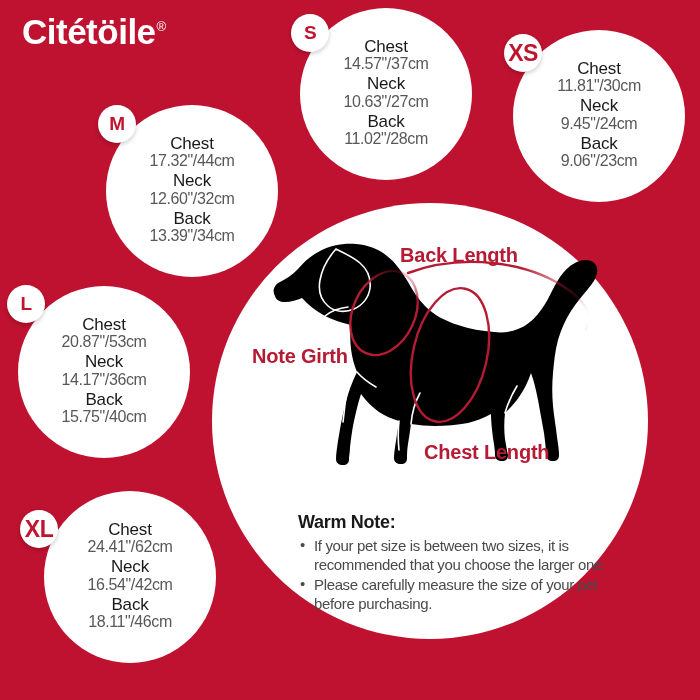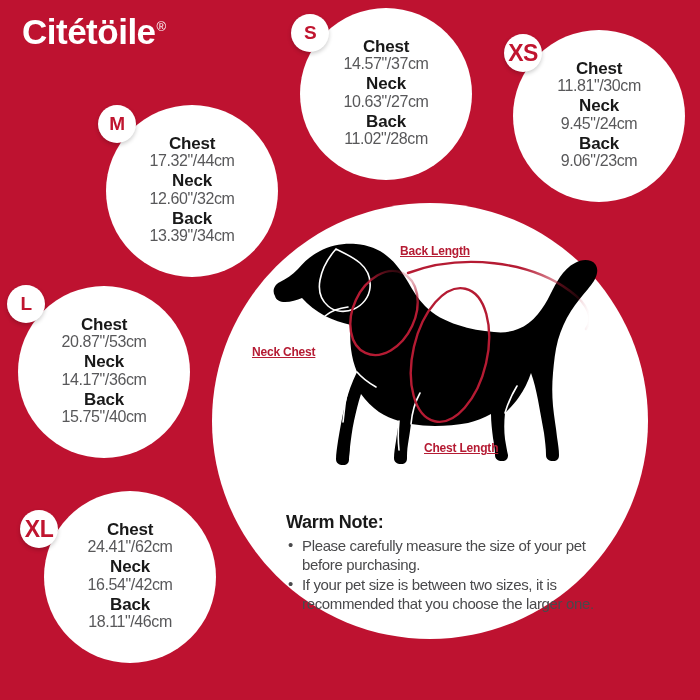--- a/index.html
+++ b/index.html
@@ -37,21 +37,21 @@
     border-radius:50%;
     box-sizing:border-box;
     display:flex;
     flex-direction:column;
     align-items:center;
     justify-content:center;
   }
   .bubble .row{ text-align:center; line-height:1.02; }
   .bubble .k{
     display:block;
-    font-weight:bold;
+    font-weight:normal;
     color:#191919;
     font-size:17px;
     letter-spacing:-0.2px;
   }
   .bubble .v{
     display:block;
     color:#58585a;
     font-size:16px;
     letter-spacing:-0.4px;
     margin-top:1px;
@@ -81,21 +81,21 @@
     background:#ffffff;
     border-radius:50%;
     z-index:1;
   }
 
   #dog-wrap{
     position:absolute;left:212px;top:203px;width:436px;height:300px;z-index:3;
   }
   #note{
     position:absolute;
-    left:286px;top:512px;
+    left:298px;top:512px;
     width:330px;
     z-index:3;
   }
   #note .note-title{
     font-size:18px;font-weight:bold;color:#191919;
     margin:0 0 4px 0;letter-spacing:-0.3px;
   }
   #note ul{ margin:0;padding:0 0 0 16px; list-style:none;}
   #note li{
     position:relative;
@@ -108,25 +108,24 @@
   #note li:before{
     content:"\2022";
     position:absolute;left:-14px;top:-1px;
     font-size:15px;color:#4a4a4c;
   }
 
   .lbl{
     position:absolute;
     color:#B51B33;
     font-weight:bold;
-    font-size:12px;
+    font-size:20px;
     letter-spacing:-0.2px;
     white-space:nowrap;
     z-index:6;
-    text-decoration:underline;
   }
 </style>
 </head>
 <body>
 
 <div id="stage">
 
   <div class="logo">
     <span>Citétöile</span><span class="reg">®</span>
   </div>
@@ -227,28 +226,28 @@
 
       <path d="M 196,70 C 250,50 318,58 358,88 C 376,101 382,116 374,126" fill="none" stroke="url(#fadeBack)" stroke-width="2.4" stroke-linecap="round"></path>
 
       <ellipse cx="172" cy="110" rx="31" ry="44" transform="rotate(25 172 110)" fill="none" stroke="url(#fadeNeck)" stroke-width="2.4"></ellipse>
 
       <ellipse cx="238" cy="152" rx="37" ry="68" transform="rotate(13 238 152)" fill="none" stroke="#B51B33" stroke-width="2.4"></ellipse>
     </svg>
   </div>
 
   <div class="lbl" style="left:400px;top:244px;">Back Length</div>
-  <div class="lbl" style="left:252px;top:345px;">Neck Chest</div>
+  <div class="lbl" style="left:252px;top:345px;">Note Girth</div>
   <div class="lbl" style="left:424px;top:441px;">Chest Length</div>
 
   <div id="note">
     <div class="note-title">Warm Note:</div>
     <ul>
+      <li>If your pet size is between two sizes, it is recommended that you choose the larger one.</li>
       <li>Please carefully measure the size of your pet before purchasing.</li>
-      <li>If your pet size is between two sizes, it is recommended that you choose the larger one.</li>
     </ul>
   </div>
 
   <div class="bubble" style="left:300px;top:8px;width:172px;height:172px;">
     <div class="row">
       <span class="k">Chest</span>
       <span class="v">14.57"/37cm</span>
     </div>
     <div class="row">
       <span class="k">Neck</span>

